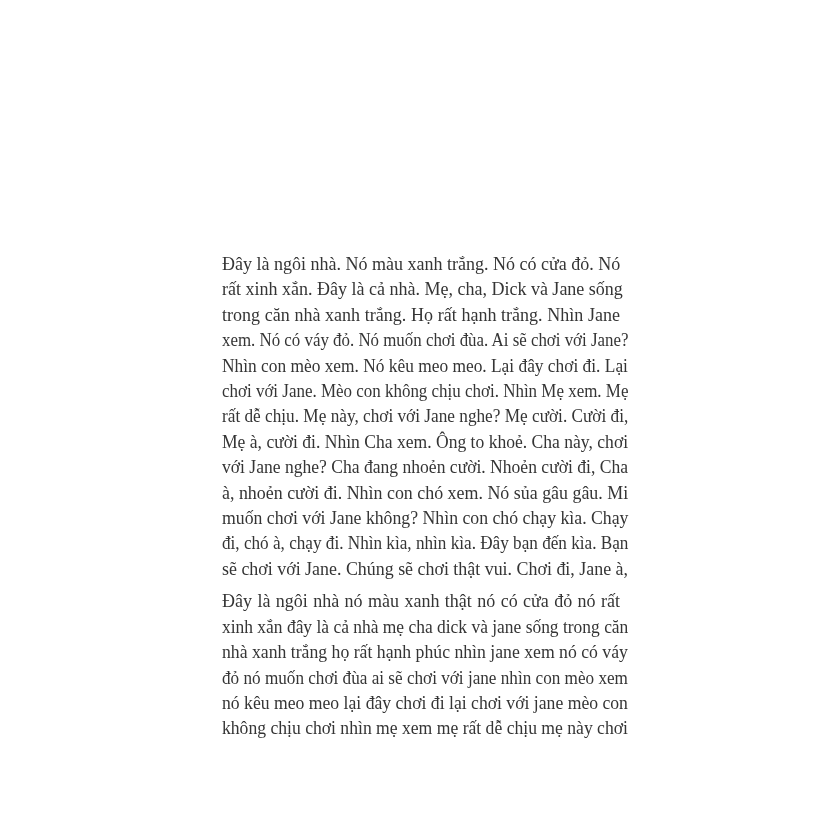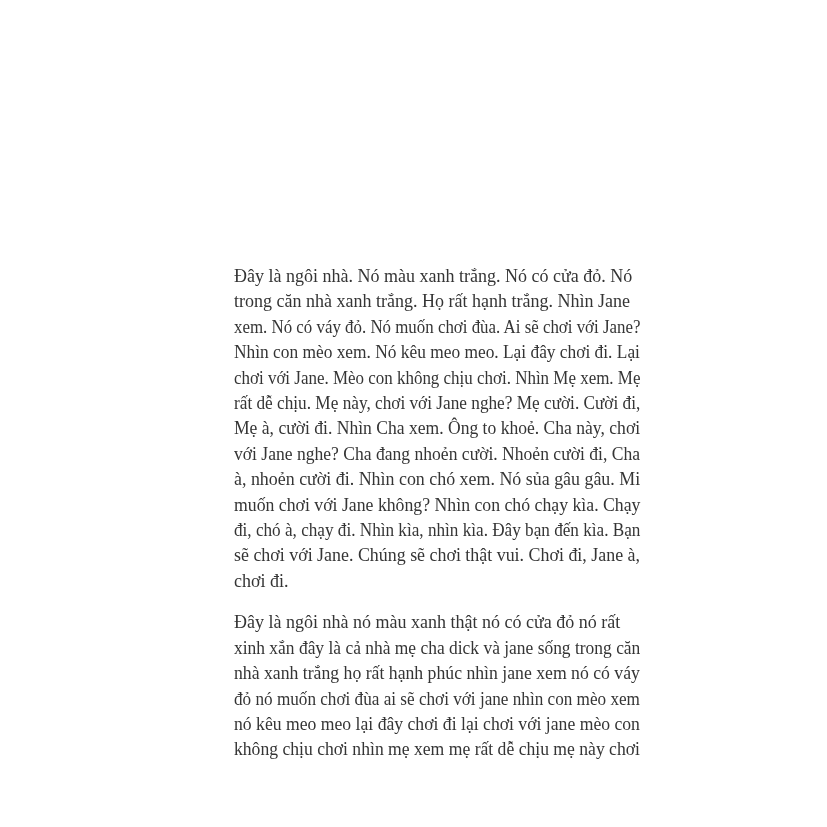--- a/index.html
+++ b/index.html
@@ -22,21 +22,21 @@
     position: absolute;
     left: 218px;
     top: 248px;
     width: 406px;
     font-family: "Liberation Serif", serif;
     font-size: 18px;
     line-height: 25.4px;
     color: #353535;
   }
   .para {
-    margin: 16px;
+    margin: 4px;
     padding: 0;
   }
   .para + .para {
     margin-top: 7px;
   }
   .line {
     white-space: nowrap;
     text-align: justify;
     text-align-last: justify;
   }
@@ -44,32 +44,32 @@
     text-align-last: left;
   }
 </style>
 </head>
 <body>
 
 <div class="page">
   <div class="text-block" style="color: rgb(53, 53, 53);">
       <div class="para">
         <div class="line">Đây là ngôi nhà. Nó màu xanh trắng. Nó có cửa đỏ. Nó</div>
+        <div class="line">rất xinh xắn. Đây là cả nhà. Mẹ, cha, Dick và Jane sống</div>
         <div class="line">trong căn nhà xanh trắng. Họ rất hạnh trắng. Nhìn Jane</div>
         <div class="line" style="transform-origin: left center; transform: scaleX(0.937644);">xem. Nó có váy đỏ. Nó muốn chơi đùa. Ai sẽ chơi với Jane?</div>
         <div class="line" style="transform-origin: left center; transform: scaleX(0.964371);">Nhìn con mèo xem. Nó kêu meo meo. Lại đây chơi đi. Lại</div>
         <div class="line" style="transform-origin: left center; transform: scaleX(0.941995);">chơi với Jane. Mèo con không chịu chơi. Nhìn Mẹ xem. Mẹ</div>
         <div class="line" style="transform-origin: left center; transform: scaleX(0.957547);">rất dễ chịu. Mẹ này, chơi với Jane nghe? Mẹ cười. Cười đi,</div>
         <div class="line" style="transform-origin: left center; transform: scaleX(0.975962);">Mẹ à, cười đi. Nhìn Cha xem. Ông to khoẻ. Cha này, chơi</div>
         <div class="line" style="transform-origin: left center; transform: scaleX(0.975962);">với Jane nghe? Cha đang nhoẻn cười. Nhoẻn cười đi, Cha</div>
         <div class="line" style="transform-origin: left center; transform: scaleX(0.995098);">à, nhoẻn cười đi. Nhìn con chó xem. Nó sủa gâu gâu. Mi</div>
         <div class="line" style="transform-origin: left center; transform: scaleX(0.985437);">muốn chơi với Jane không? Nhìn con chó chạy kìa. Chạy</div>
         <div class="line" style="transform-origin: left center; transform: scaleX(0.953052);">đi, chó à, chạy đi. Nhìn kìa, nhìn kìa. Đây bạn đến kìa. Bạn</div>
         <div class="line" style="transform-origin: left center; transform: scaleX(0.995098);">sẽ chơi với Jane. Chúng sẽ chơi thật vui. Chơi đi, Jane à,</div>
-        <div class="line last-left">chơi đi.</div>
       </div>
       <div class="para">
         <div class="line">Đây là ngôi nhà nó màu xanh thật nó có cửa đỏ nó rất</div>
         <div class="line" style="transform-origin: left center; transform: scaleX(0.968974);">xinh xắn đây là cả nhà mẹ cha dick và jane sống trong căn</div>
         <div class="line" style="transform-origin: left center; transform: scaleX(0.983051);">nhà xanh trắng họ rất hạnh phúc nhìn jane xem nó có váy</div>
         <div class="line" style="transform-origin: left center; transform: scaleX(0.953052);">đỏ nó muốn chơi đùa ai sẽ chơi với jane nhìn con mèo xem</div>
         <div class="line" style="transform-origin: left center; transform: scaleX(0.980676);">nó kêu meo meo lại đây chơi đi lại chơi với jane mèo con</div>
         <div class="line" style="transform-origin: left center; transform: scaleX(0.978313);">không chịu chơi nhìn mẹ xem mẹ rất dễ chịu mẹ này chơi</div>
       </div>
     </div>

